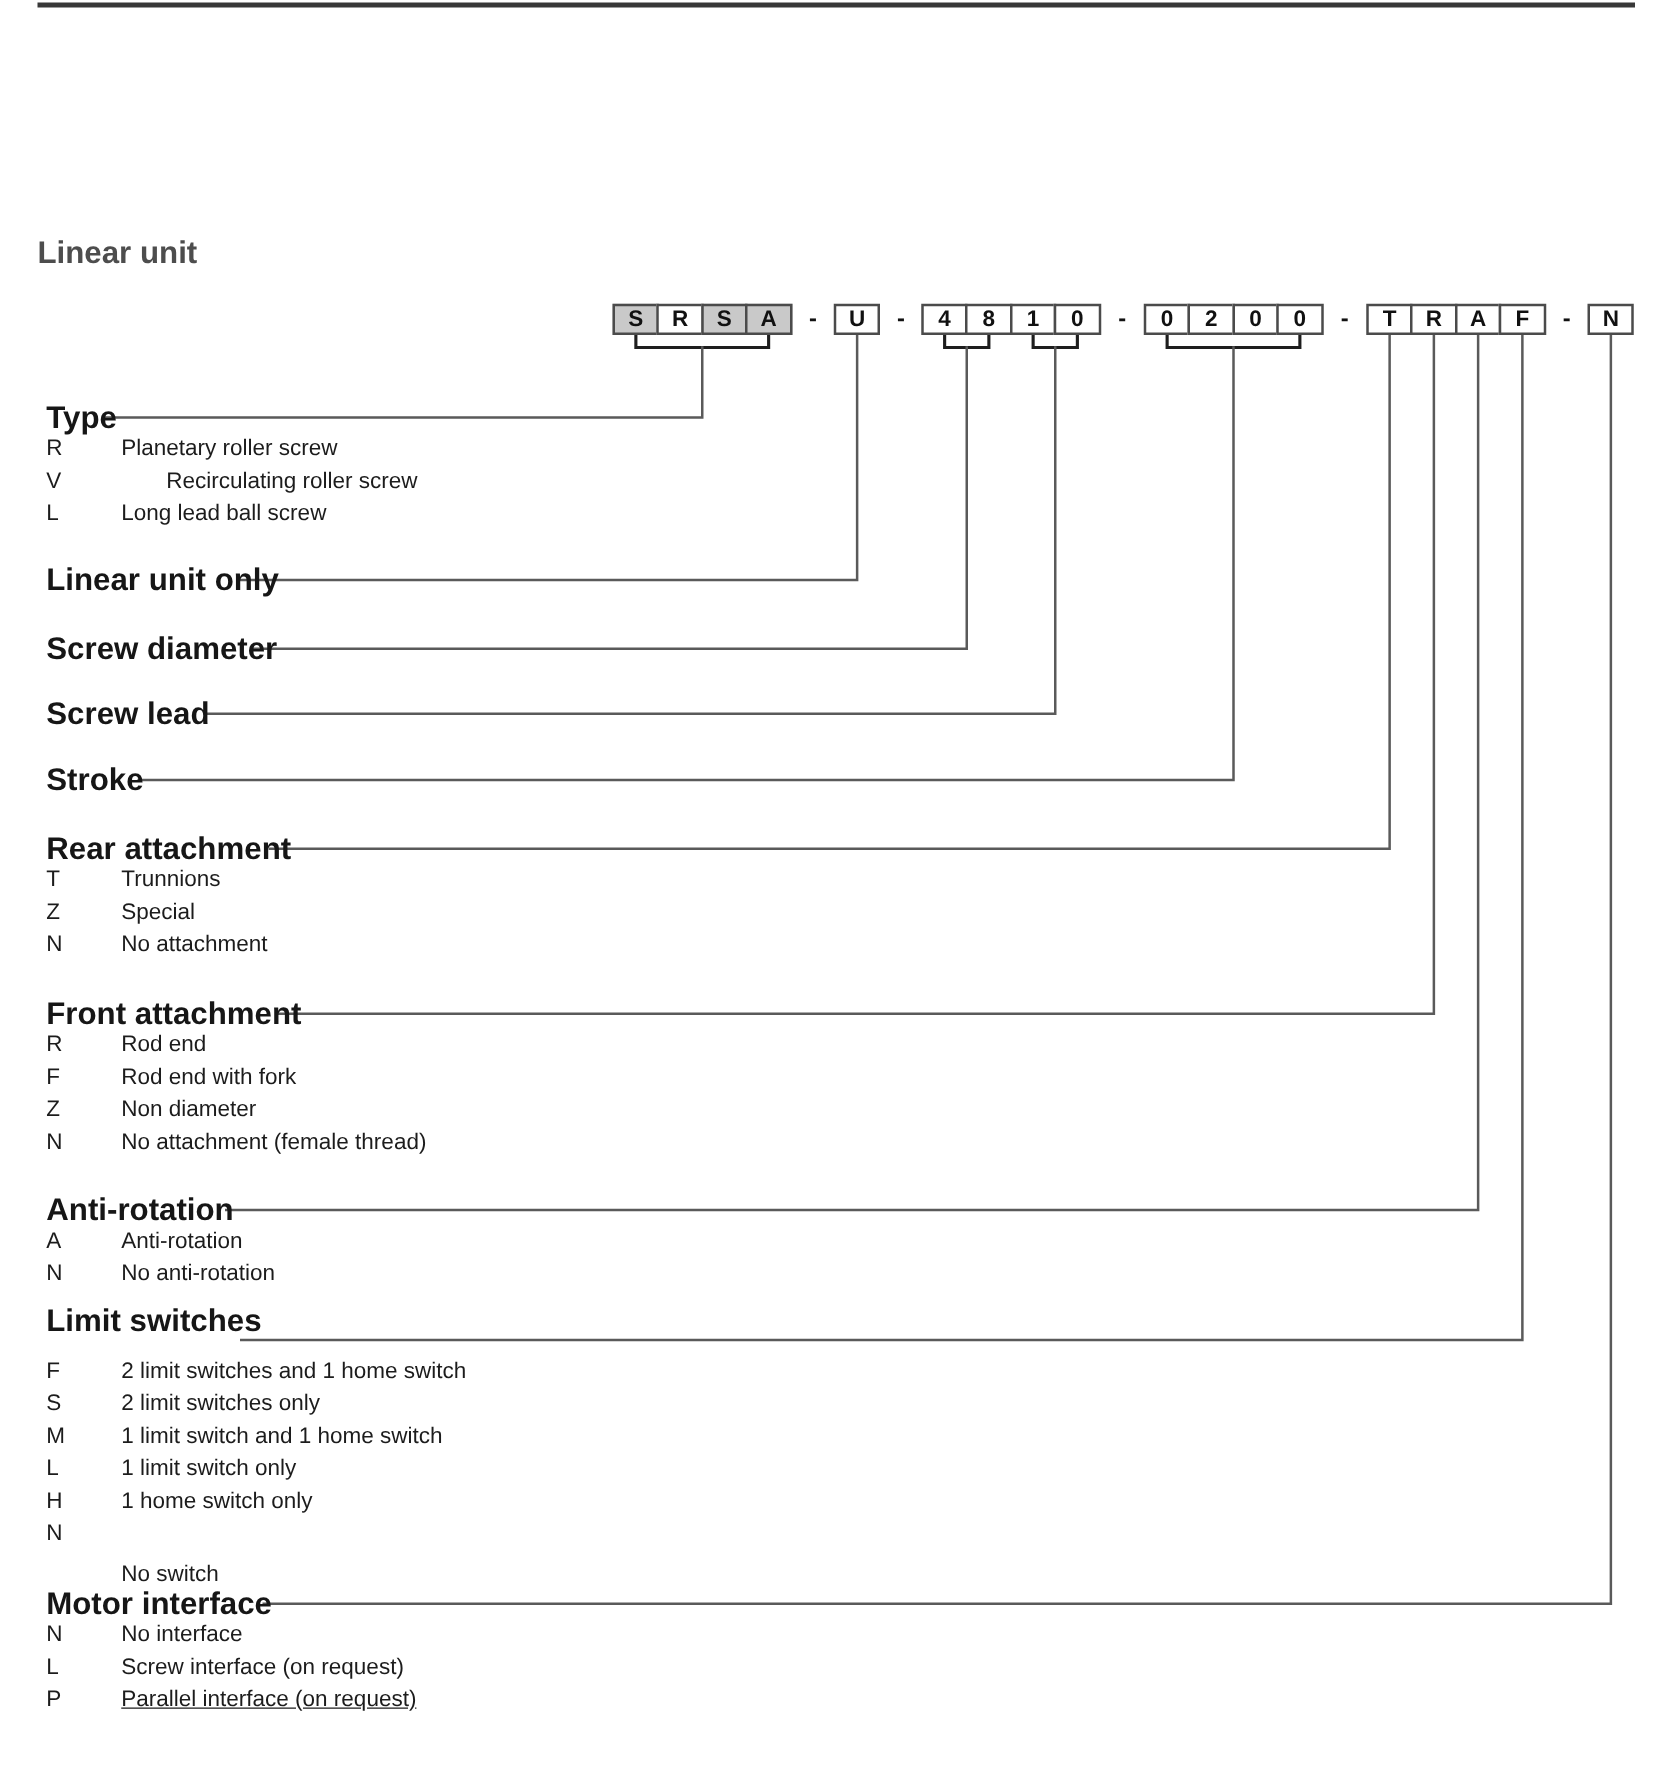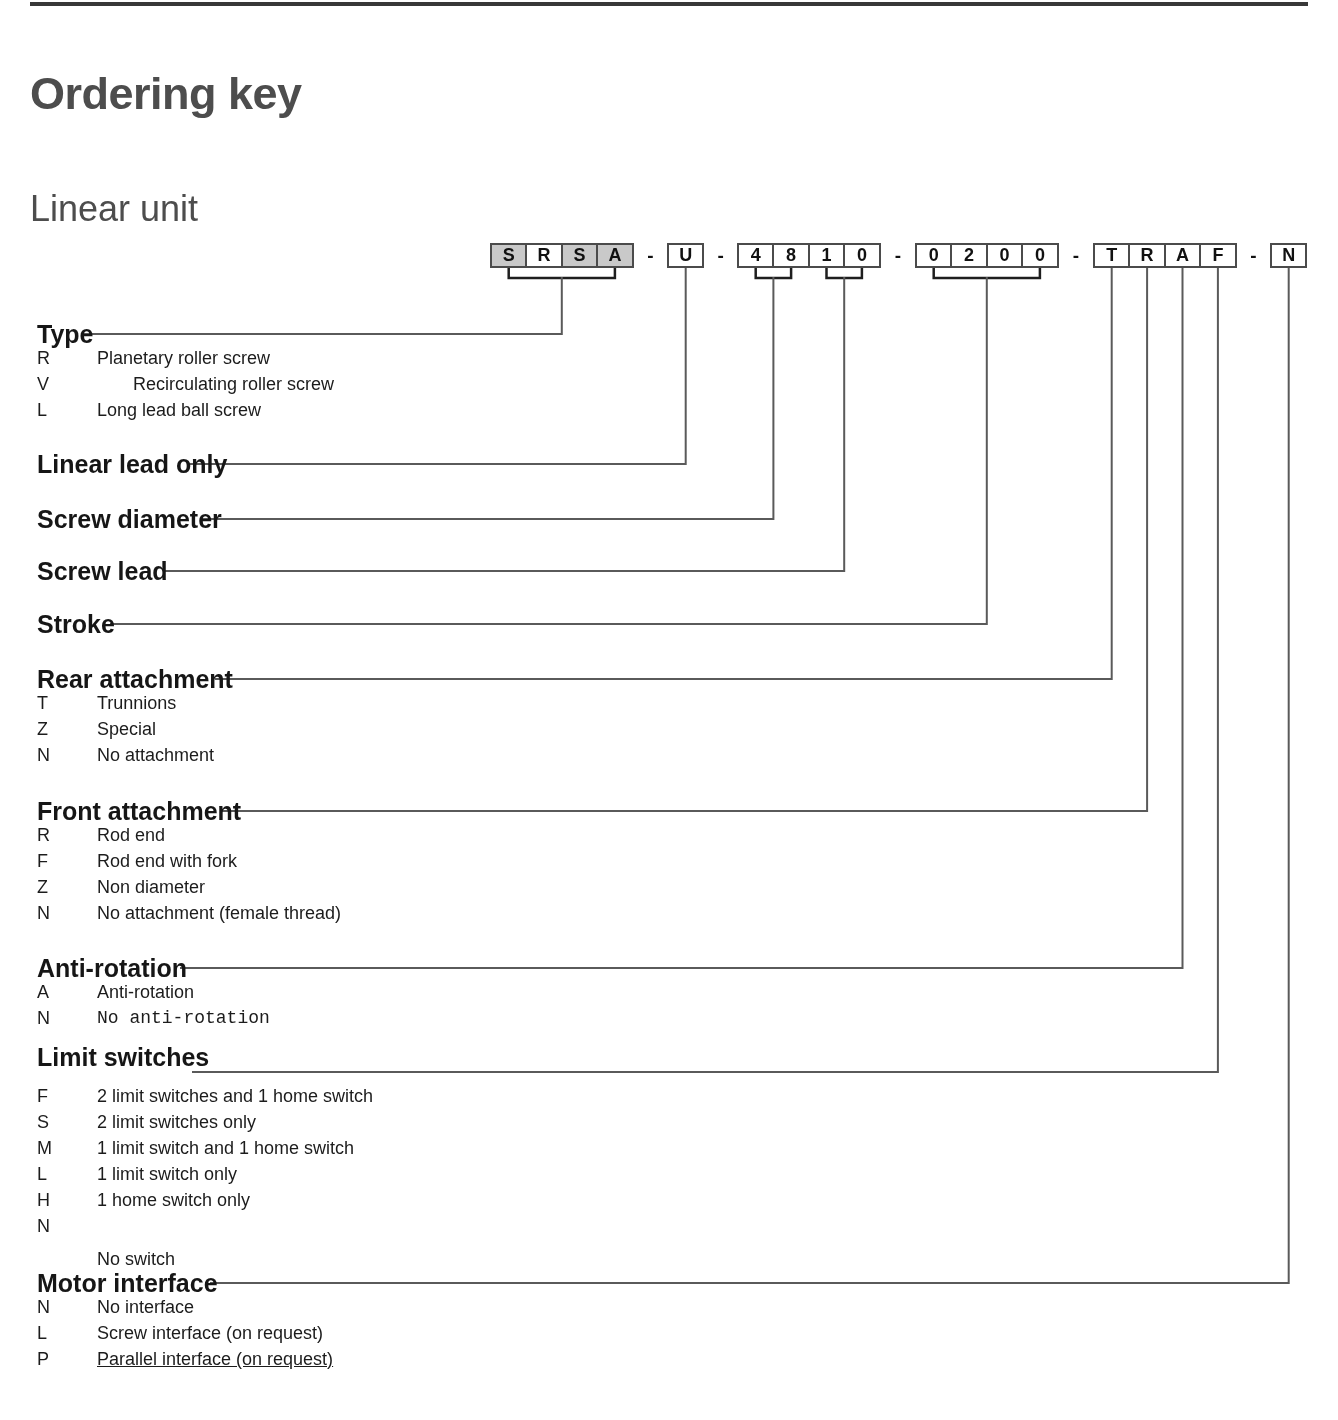--- a/index.html
+++ b/index.html
@@ -7,21 +7,21 @@
     position:relative; width:1338px; height:1420px; background:#ffffff;
     font-family:"Liberation Sans", sans-serif; overflow:hidden;
   }
   .toprule { position:absolute; left:30px; top:2px; width:1278px; height:4px; background:#383838; }
   .title {
     position:absolute; left:30px; top:68px; margin:0;
     font-size:45px; font-weight:700; color:#4d4d4d; letter-spacing:-0.5px;
   }
   .subtitle {
     position:absolute; left:30px; top:188px; margin:0;
-    font-size:36px; font-weight:400; color:#4d4d4d;
+    font-size:25px; font-weight:700; color:#4d4d4d;
   }
   svg.connectors { position:absolute; left:0; top:0; }
   .codebox {
     position:absolute; box-sizing:border-box; height:25px;
     border:2px solid #4b4b4b; background:#ffffff;
     display:flex; align-items:center; justify-content:center;
     font-size:18px; font-weight:700; color:#111111;
   }
   .codebox.filled { background:#c9c9c9; }
   .dash {
@@ -40,21 +40,20 @@
   .opt-desc {
     position:absolute; left:97px; height:22px; line-height:22px;
     font-size:18px; color:#1c1c1c; white-space:nowrap;
   }
 </style>
 </head>
 <body>
 
 <div class="page">
   <div class="toprule"></div>
-  <h1 class="title">Ordering key</h1>
   <h2 class="subtitle">Linear unit</h2>
   <svg class="connectors" width="1338" height="1420" viewBox="0 0 1338 1420" id="connSvg">
       <path d="M 508.7 268 L 508.7 278 L 614.9000000000001 278 L 614.9000000000001 268" fill="none" stroke="#1e1e1e" stroke-width="2.5"></path>
       <path d="M 82 334 L 561.8000000000001 334 L 561.8000000000001 277" fill="none" stroke="#5a5a5a" stroke-width="2"></path>
       <path d="M 190 464 L 685.7 464 L 685.7 266" fill="none" stroke="#5a5a5a" stroke-width="2"></path>
       <path d="M 755.7 268 L 755.7 278 L 791.1 278 L 791.1 268" fill="none" stroke="#1e1e1e" stroke-width="2.5"></path>
       <path d="M 200 519 L 773.4000000000001 519 L 773.4000000000001 277" fill="none" stroke="#5a5a5a" stroke-width="2"></path>
       <path d="M 826.5 268 L 826.5 278 L 861.9000000000001 278 L 861.9000000000001 268" fill="none" stroke="#1e1e1e" stroke-width="2.5"></path>
       <path d="M 163 571 L 844.2 571 L 844.2 277" fill="none" stroke="#5a5a5a" stroke-width="2"></path>
       <path d="M 933.7 268 L 933.7 278 L 1039.9 278 L 1039.9 268" fill="none" stroke="#1e1e1e" stroke-width="2.5"></path>
@@ -127,21 +126,21 @@
       </div>
     </div>
   <div id="sections">
       <div class="sec-label" style="top: 323px;">Type</div>
       <div class="opt-code" style="top: 347px;">R</div>
       <div class="opt-desc" style="top: 347px;">Planetary roller screw</div>
       <div class="opt-code" style="top: 373px;">V</div>
       <div class="opt-desc" style="top: 373px; margin-left: 36px;">Recirculating roller screw</div>
       <div class="opt-code" style="top: 399px;">L</div>
       <div class="opt-desc" style="top: 399px;">Long lead ball screw</div>
-      <div class="sec-label" style="top: 453px;">Linear lead only</div>
+      <div class="sec-label" style="top: 453px;">Linear unit only</div>
       <div class="sec-label" style="top: 508px;">Screw diameter</div>
       <div class="sec-label" style="top: 560px;">Screw lead</div>
       <div class="sec-label" style="top: 613px;">Stroke</div>
       <div class="sec-label" style="top: 668px;">Rear attachment</div>
       <div class="opt-code" style="top: 692px;">T</div>
       <div class="opt-desc" style="top: 692px;">Trunnions</div>
       <div class="opt-code" style="top: 718px;">Z</div>
       <div class="opt-desc" style="top: 718px;">Special</div>
       <div class="opt-code" style="top: 744px;">N</div>
       <div class="opt-desc" style="top: 744px;">No attachment</div>
@@ -151,21 +150,21 @@
       <div class="opt-code" style="top: 850px;">F</div>
       <div class="opt-desc" style="top: 850px;">Rod end with fork</div>
       <div class="opt-code" style="top: 876px;">Z</div>
       <div class="opt-desc" style="top: 876px;">Non diameter</div>
       <div class="opt-code" style="top: 902px;">N</div>
       <div class="opt-desc" style="top: 902px;">No attachment (female thread)</div>
       <div class="sec-label" style="top: 957px;">Anti-rotation</div>
       <div class="opt-code" style="top: 981px;">A</div>
       <div class="opt-desc" style="top: 981px;">Anti-rotation</div>
       <div class="opt-code" style="top: 1007px;">N</div>
-      <div class="opt-desc" style="top: 1007px; font-family: Liberation Mono, monospace;">No anti-rotation</div>
+      <div class="opt-desc" style="top: 1007px;">No anti-rotation</div>
       <div class="sec-label" style="top: 1046px;">Limit switches</div>
       <div class="opt-code" style="top: 1085px;">F</div>
       <div class="opt-desc" style="top: 1085px;">2 limit switches and 1 home switch</div>
       <div class="opt-code" style="top: 1111px;">S</div>
       <div class="opt-desc" style="top: 1111px;">2 limit switches only</div>
       <div class="opt-code" style="top: 1137px;">M</div>
       <div class="opt-desc" style="top: 1137px;">1 limit switch and 1 home switch</div>
       <div class="opt-code" style="top: 1163px;">L</div>
       <div class="opt-desc" style="top: 1163px;">1 limit switch only</div>
       <div class="opt-code" style="top: 1189px;">H</div>

